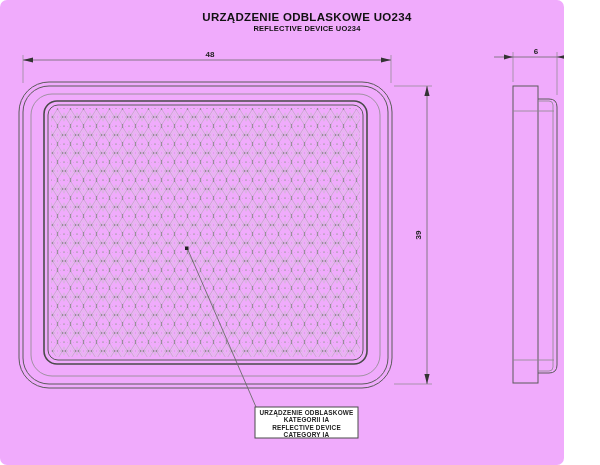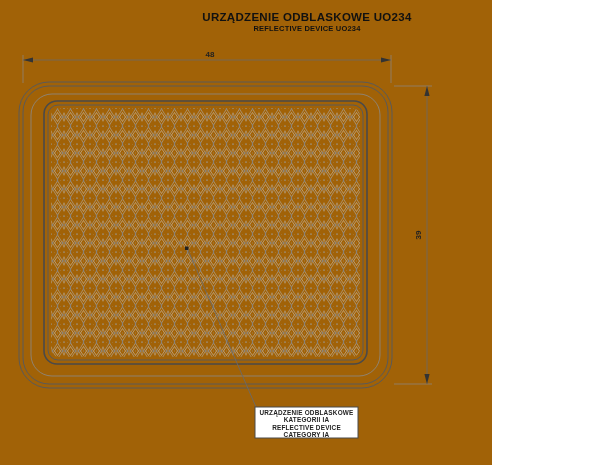--- a/index.html
+++ b/index.html
@@ -1,21 +1,22 @@
 <!DOCTYPE html>
 <html><head>
 <meta charset="utf-8">
 <style>
   html,body{margin:0;padding:0;background:#ffffff;}
   .page{
     position:relative;
-    width:492px;height:465px;
-    background:#a16207;
+    width:564px;height:465px;
+    background:#f0abfc;
     font-family:"Liberation Sans", sans-serif;
     overflow:hidden;
+    border-radius:7px;
   }
   svg{display:block;}
   .outline{fill:none;stroke:#5a5a5a;stroke-width:1;}
   .outline-thin{fill:none;stroke:#8a8a8a;stroke-width:0.8;}
   .bezel{fill:none;stroke:#4a4a4a;stroke-width:1.6;}
   .bezel-in{fill:none;stroke:#5a5a5a;stroke-width:1;}
   .dimline{fill:none;stroke:#6a6a6a;stroke-width:0.8;}
   .extline{fill:none;stroke:#8a8a8a;stroke-width:0.7;}
   .arrow{fill:#333333;stroke:none;}
   .dimtext{fill:#222222;font-size:8px;font-weight:bold;}

